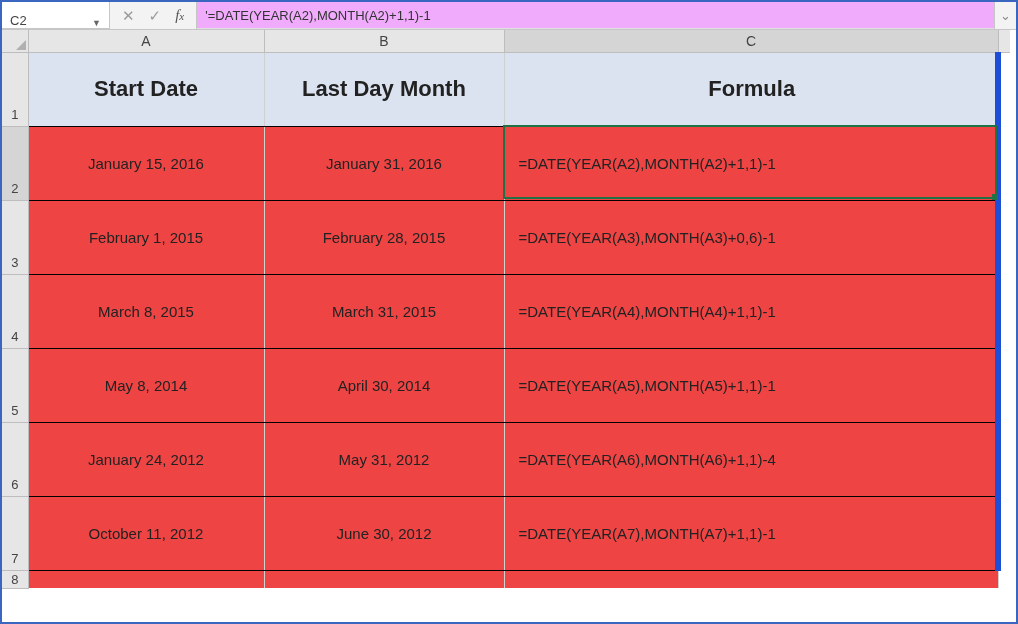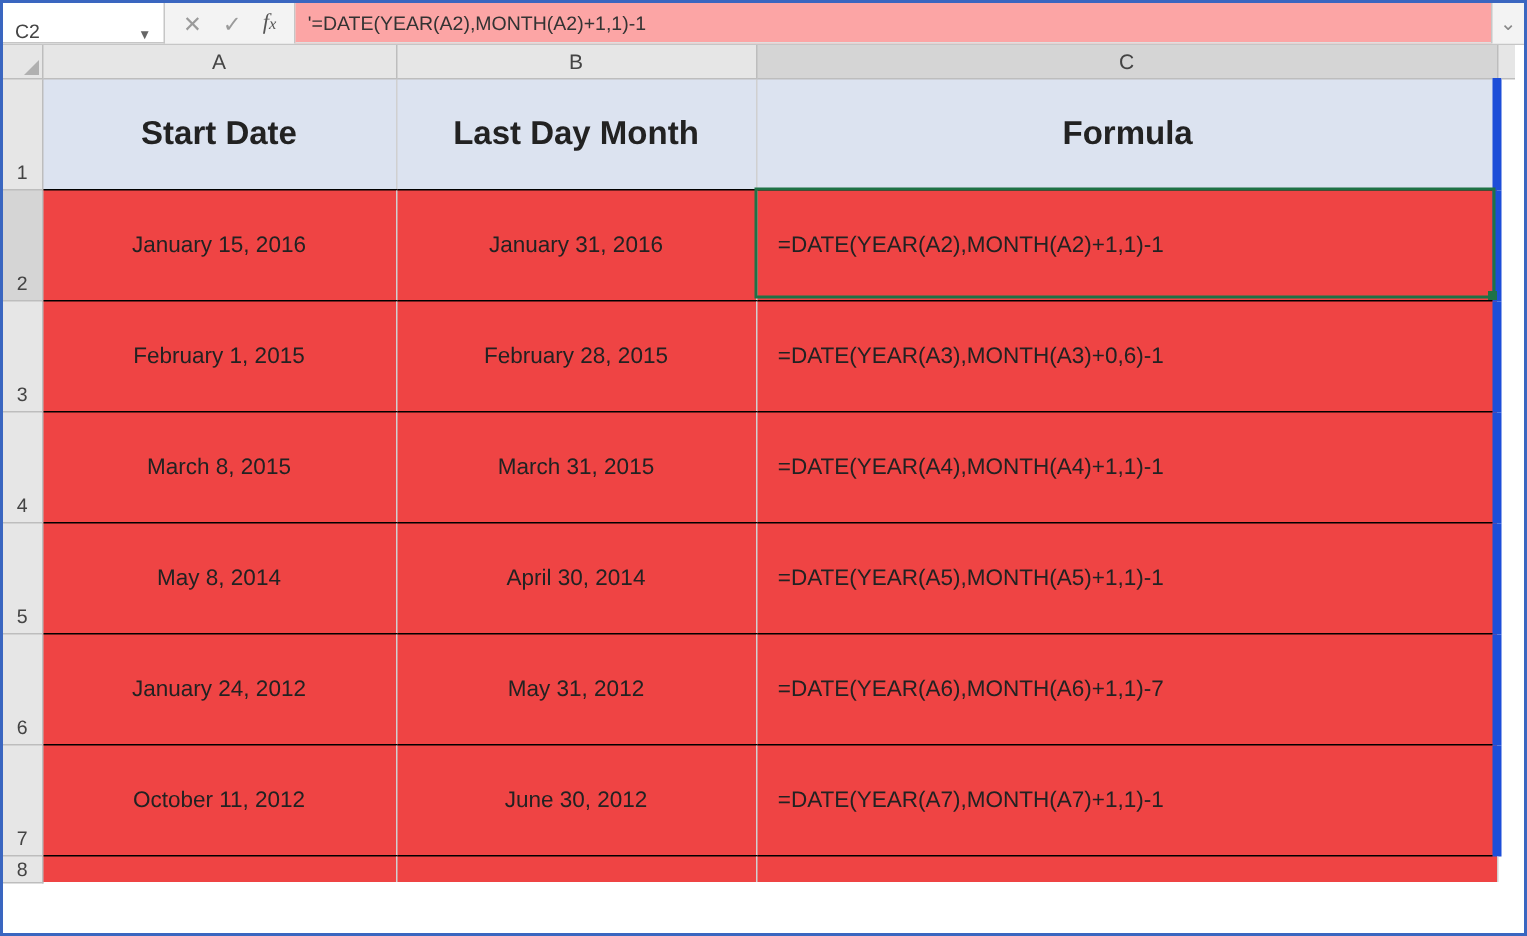--- a/index.html
+++ b/index.html
@@ -47,21 +47,21 @@
     border-right: 1px solid #c6c6c6;
     color: #9a9a9a;
     background: #f3f3f3;
   }
   .fb-icons span { display: inline-flex; align-items: center; justify-content: center; }
   .fb-input {
     flex: 1;
     display: flex;
     align-items: center;
     padding: 0 8px;
-    background: #fca5a5;
+    background: #f0abfc;
     color: #333;
     border-bottom: 1px solid #e0e0e0;
   }
   .fb-expand {
     width: 22px;
     display: flex;
     align-items: center;
     justify-content: center;
     border-left: 1px solid #c6c6c6;
     color: #888;
@@ -228,21 +228,21 @@
           <td class="rowhdr">5</td>
           <td class="cell colA">May 8, 2014</td>
           <td class="cell colB">April 30, 2014</td>
           <td class="cell colC">=DATE(YEAR(A5),MONTH(A5)+1,1)-1</td>
           <td class="rest"></td>
         </tr>
         <tr>
           <td class="rowhdr">6</td>
           <td class="cell colA">January 24, 2012</td>
           <td class="cell colB">May 31, 2012</td>
-          <td class="cell colC">=DATE(YEAR(A6),MONTH(A6)+1,1)-7</td>
+          <td class="cell colC">=DATE(YEAR(A6),MONTH(A6)+1,1)-4</td>
           <td class="rest"></td>
         </tr>
         <tr class="lastD">
           <td class="rowhdr">7</td>
           <td class="cell colA">October 11, 2012</td>
           <td class="cell colB">June 30, 2012</td>
           <td class="cell colC">=DATE(YEAR(A7),MONTH(A7)+1,1)-1</td>
           <td class="rest"></td>
         </tr>
         <tr class="partial">

